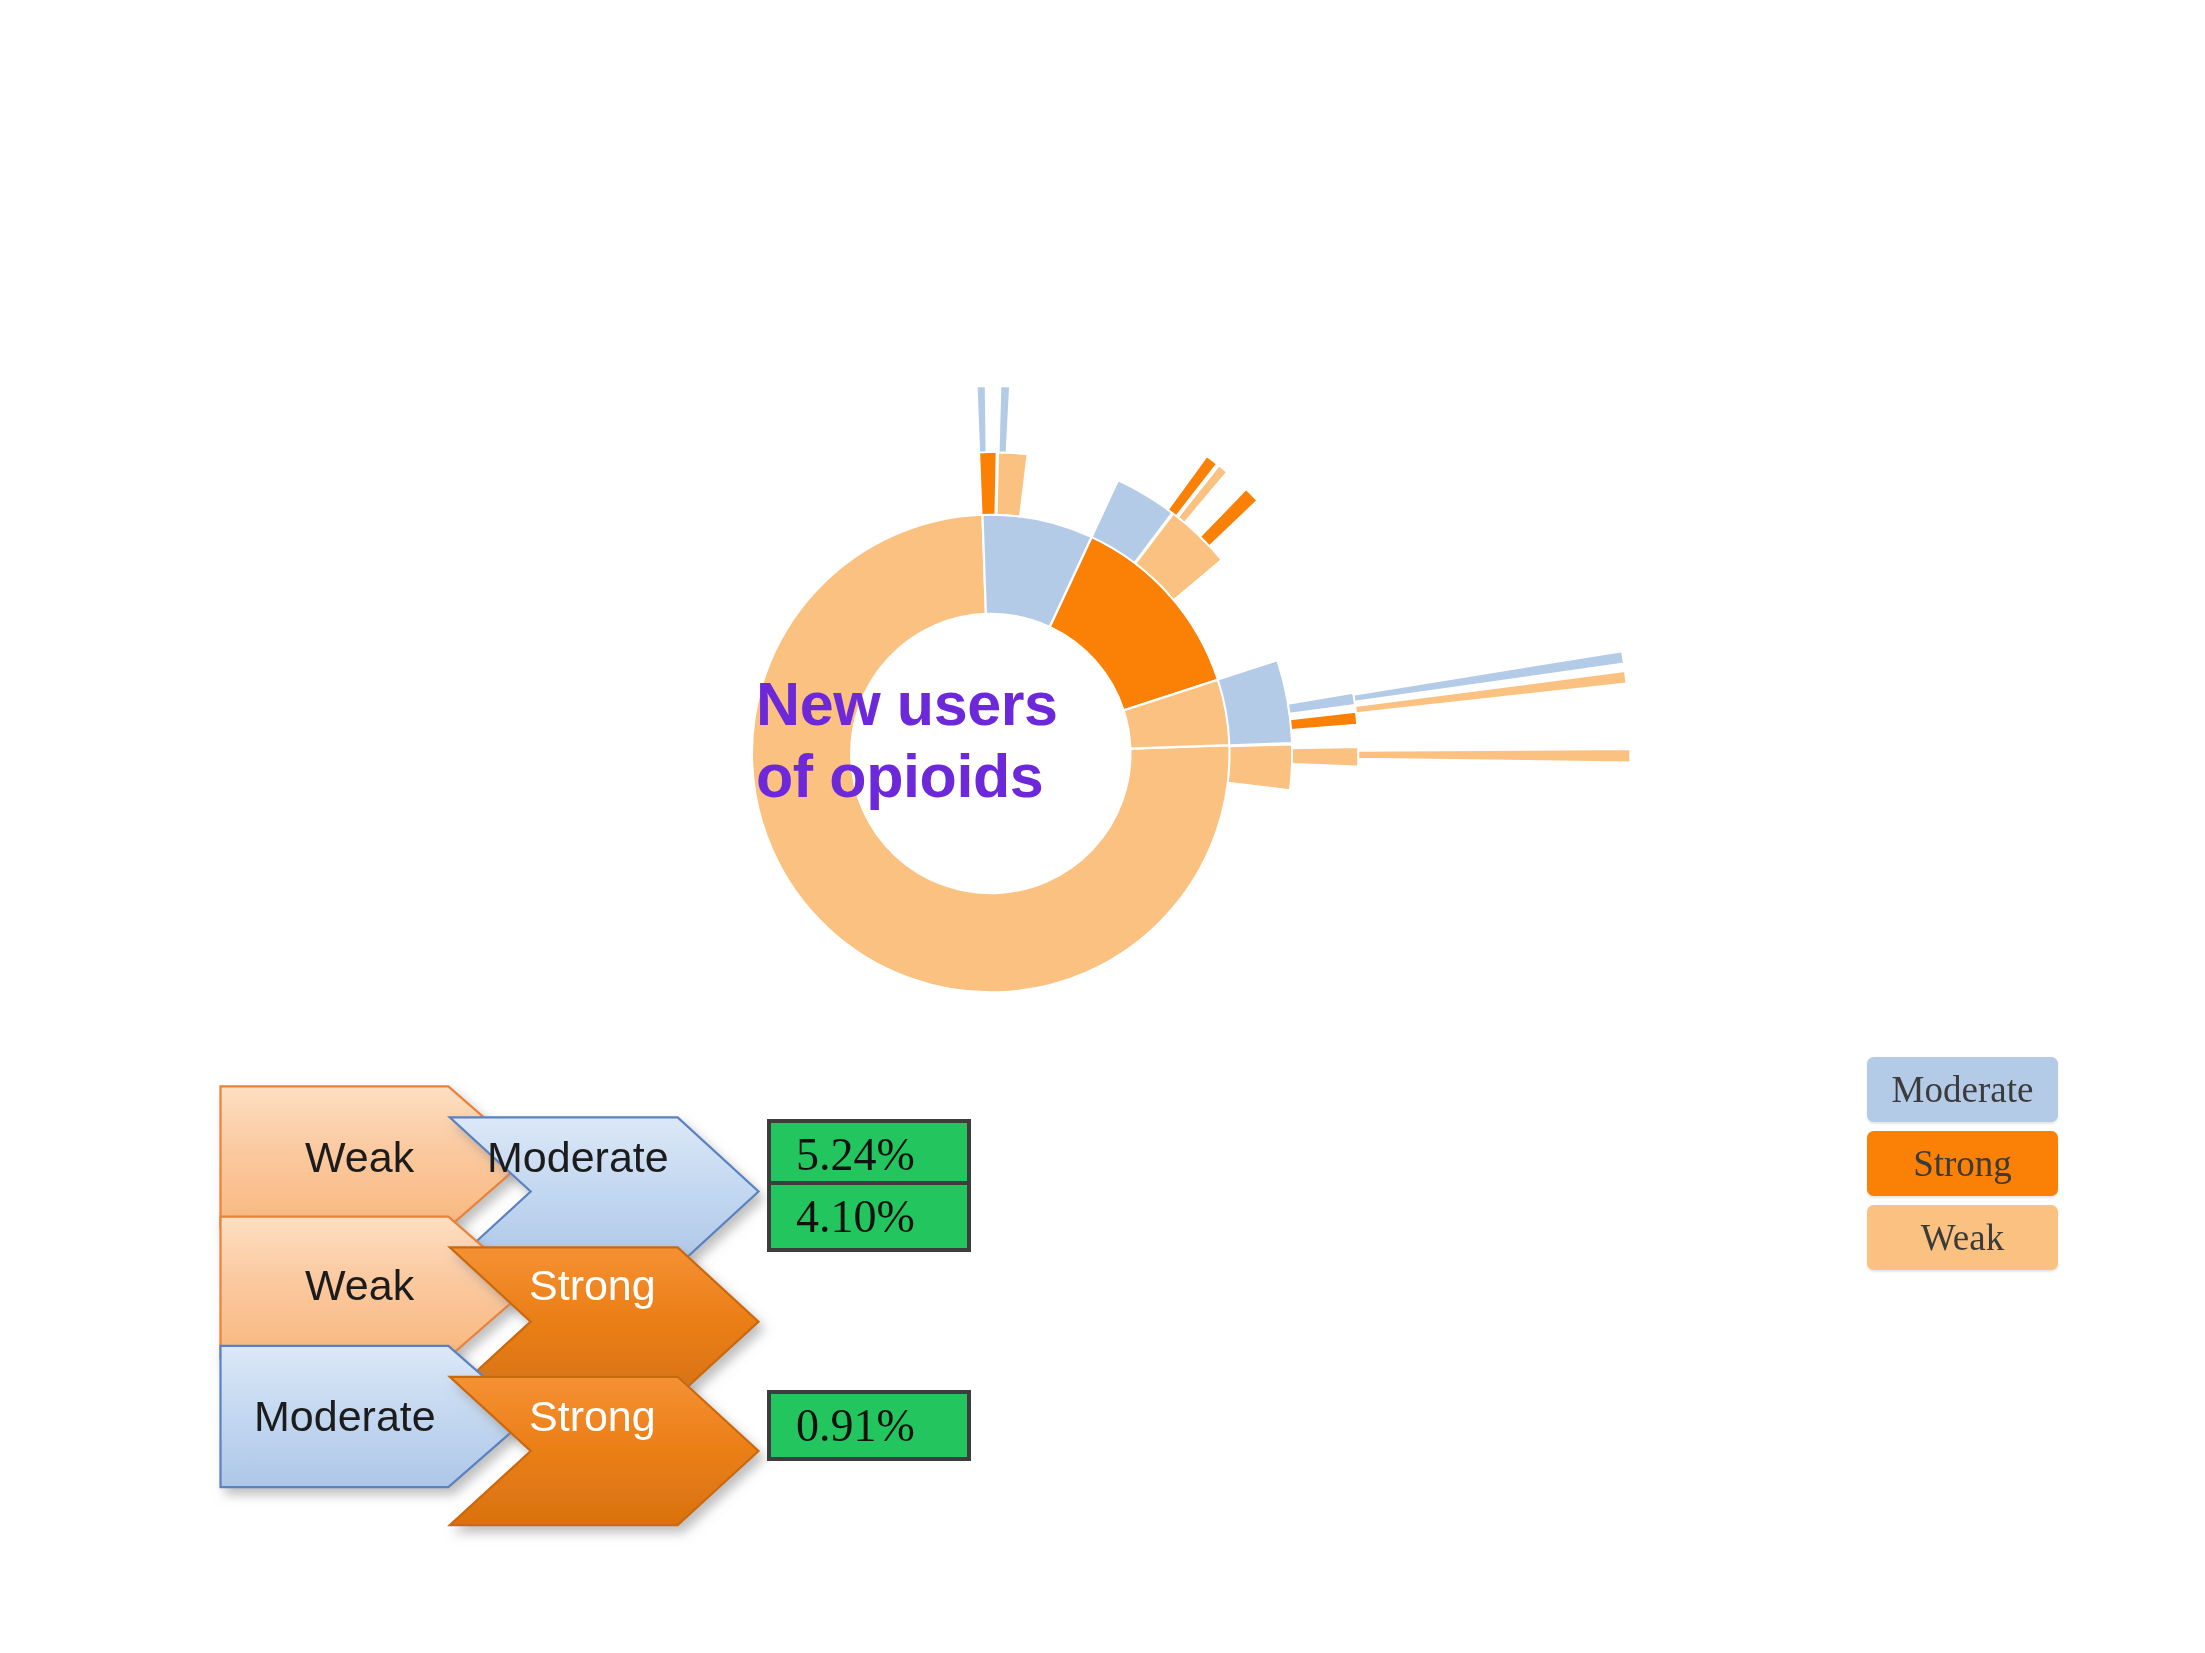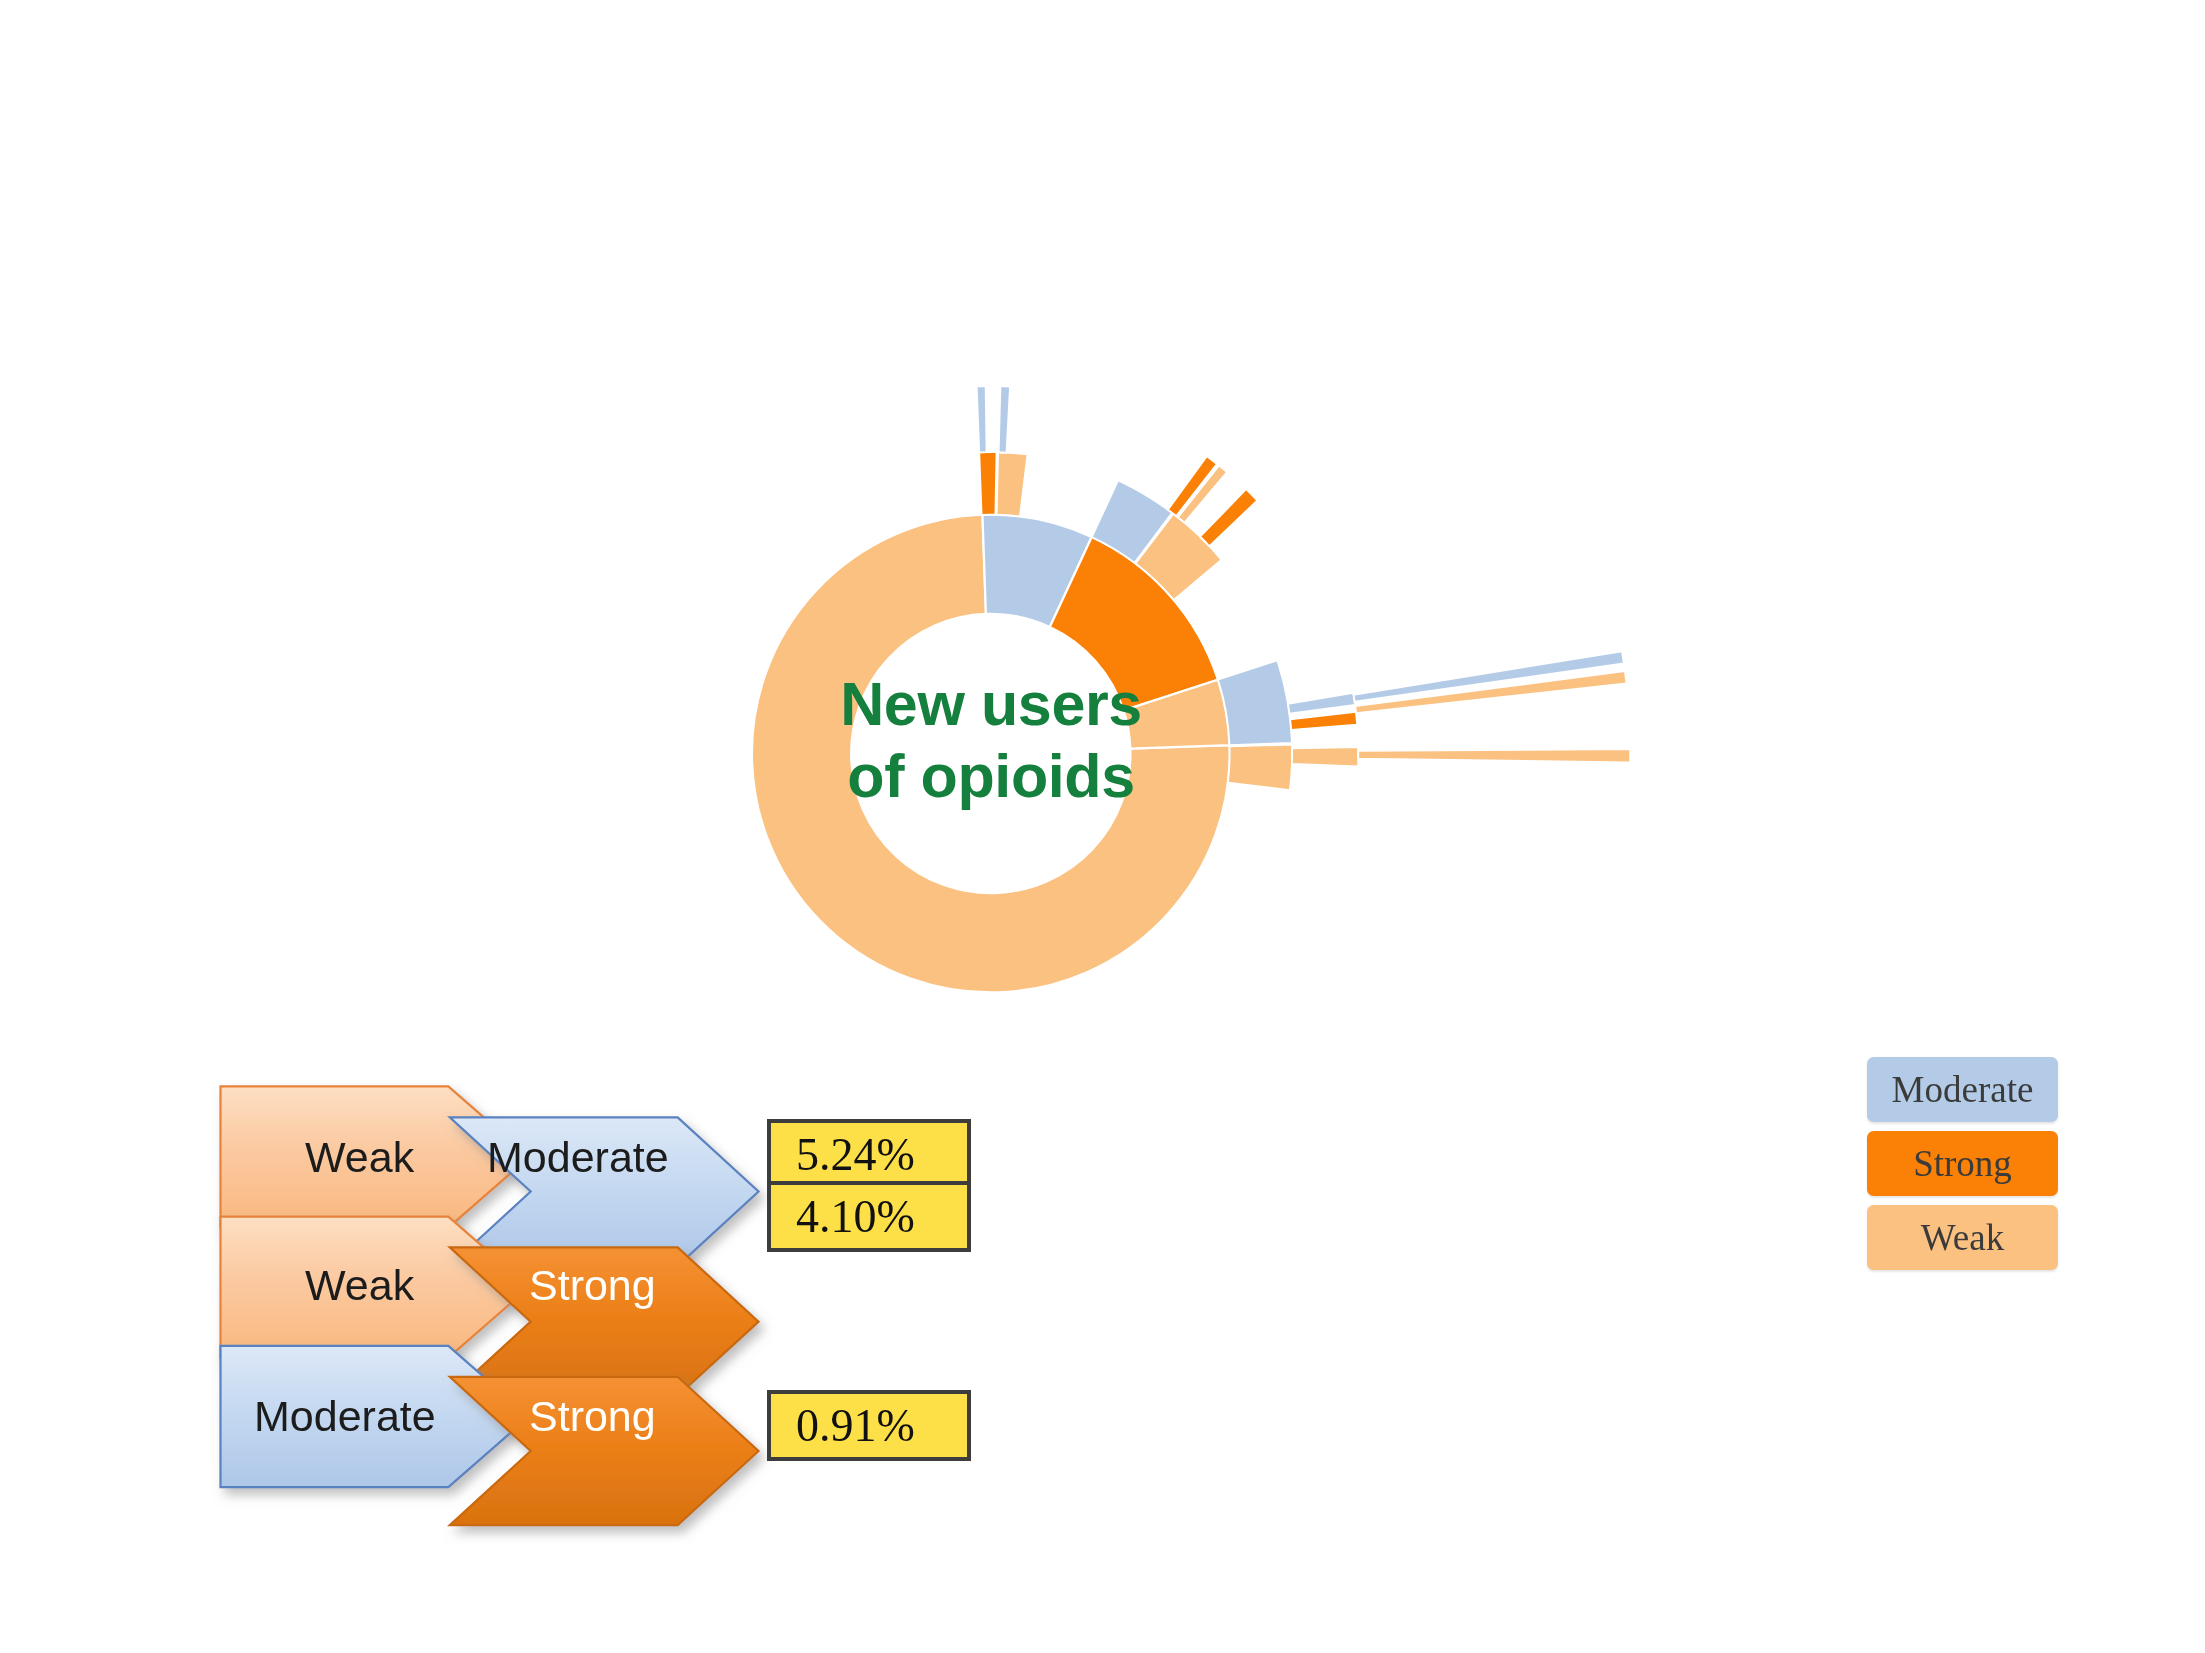--- a/index.html
+++ b/index.html
@@ -6,25 +6,25 @@
   body{width:2205px;height:1654px;background:#ffffff;font-family:"Liberation Sans",sans-serif;overflow:hidden;position:relative;}
   #stage{position:absolute;left:0;top:0;width:2205px;height:1654px;}
 
   
   #sunburst{position:absolute;left:0;top:0;width:2205px;height:1654px;}
 
   .center-label{
     position:absolute;
     left:756px; top:669px;
     width:470px;
-    text-align:center;
+    text-align:left;
     font-size:61px;
     font-weight:bold;
     line-height:1.18;
-    color:#15803d;
+    color:#6d28d9;
     letter-spacing:-0.4px;
   }
   .center-label span{display:block;}
 
   
   #legend{position:absolute;left:1867px;top:1057px;width:191px;}
   .legend-item{
     height:65px;
     margin-bottom:8.8px;
     border-radius:6.6px;
@@ -48,21 +48,21 @@
     white-space:nowrap;
     pointer-events:none;
   }
   .flow-row-label.light{color:#ffffff;}
 
   .pct-box{
     position:absolute;
     width:204px;
     height:71px;
     border:4.4px solid #3d3d3d;
-    background:#fde047;
+    background:#22c55e;
     box-sizing:border-box;
     display:flex;
     align-items:center;
     padding-left:25px;
     font-size:46px;
     color:#111111;
     font-family:"Liberation Serif",serif;
   }
 </style>
 </head>

